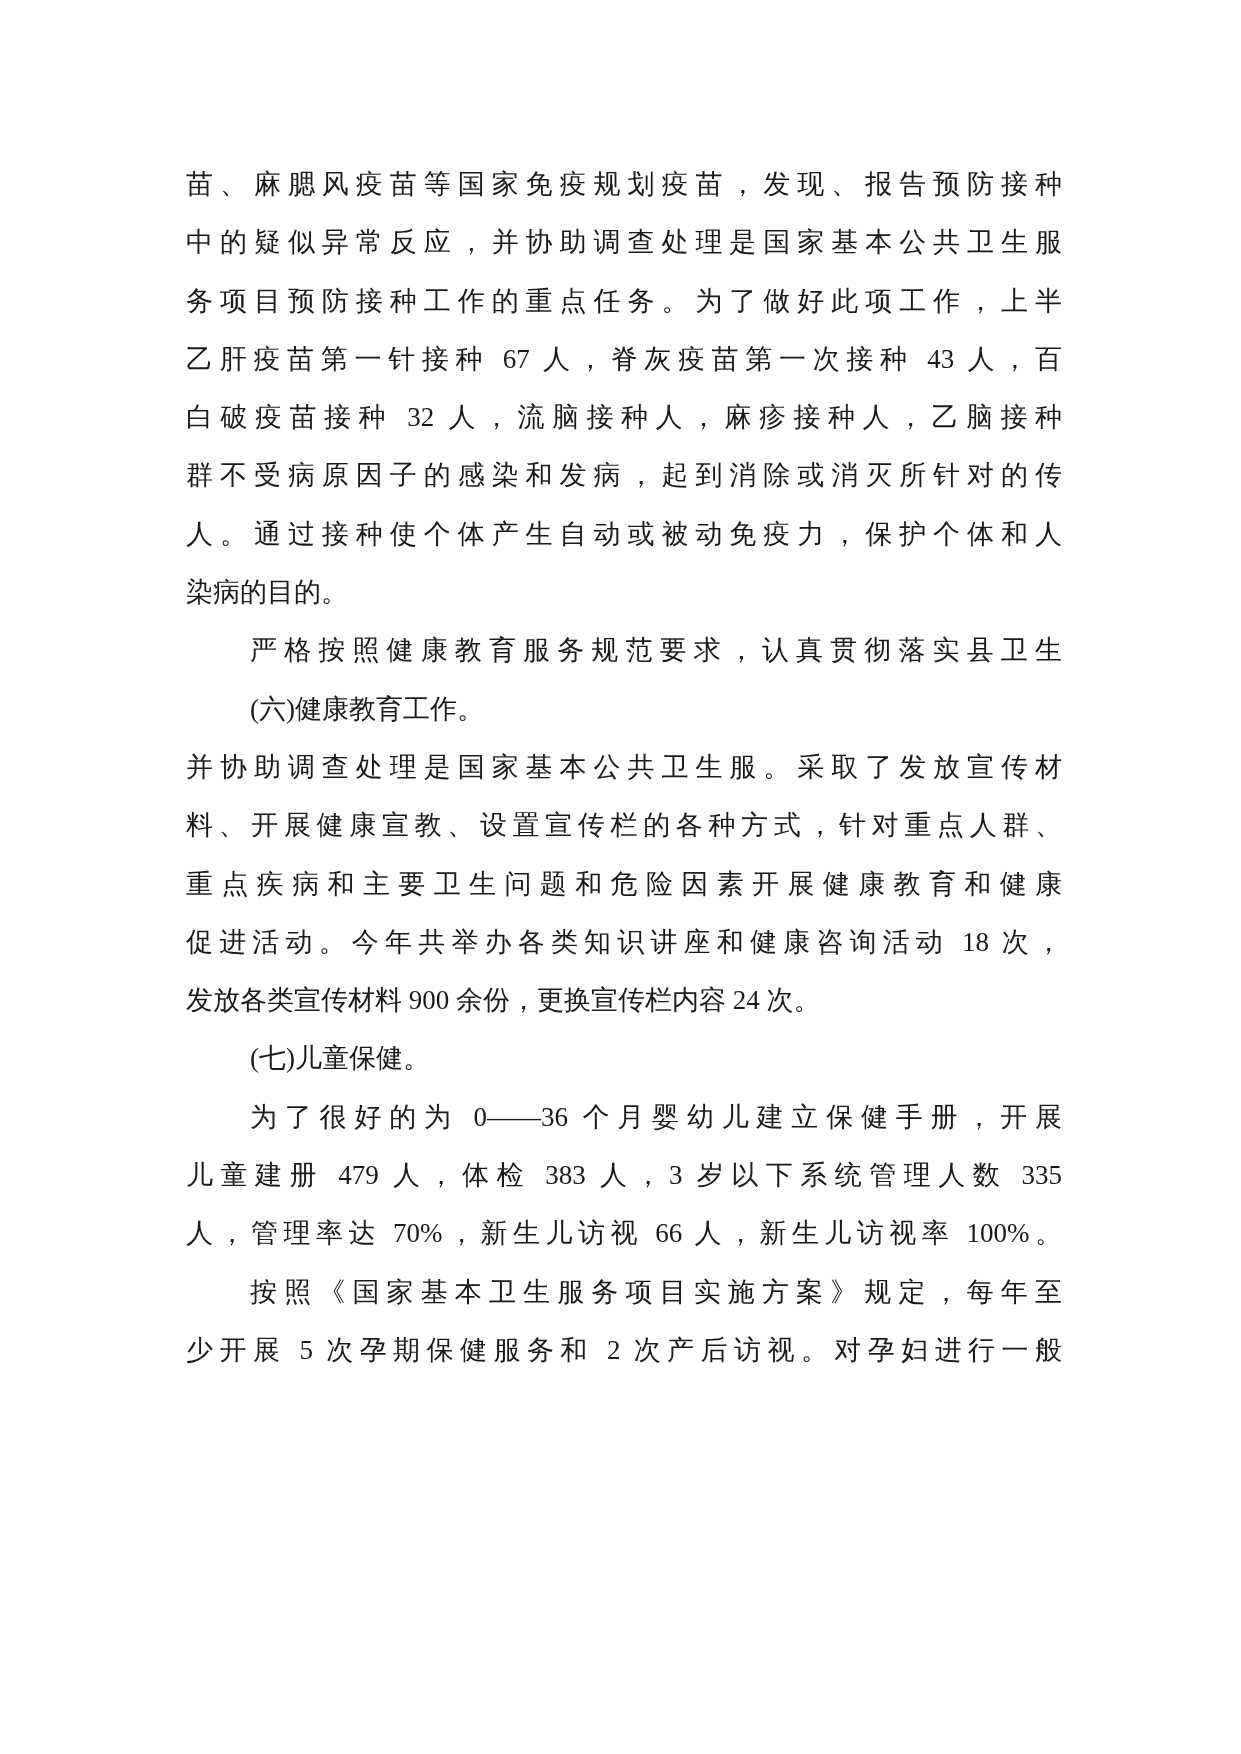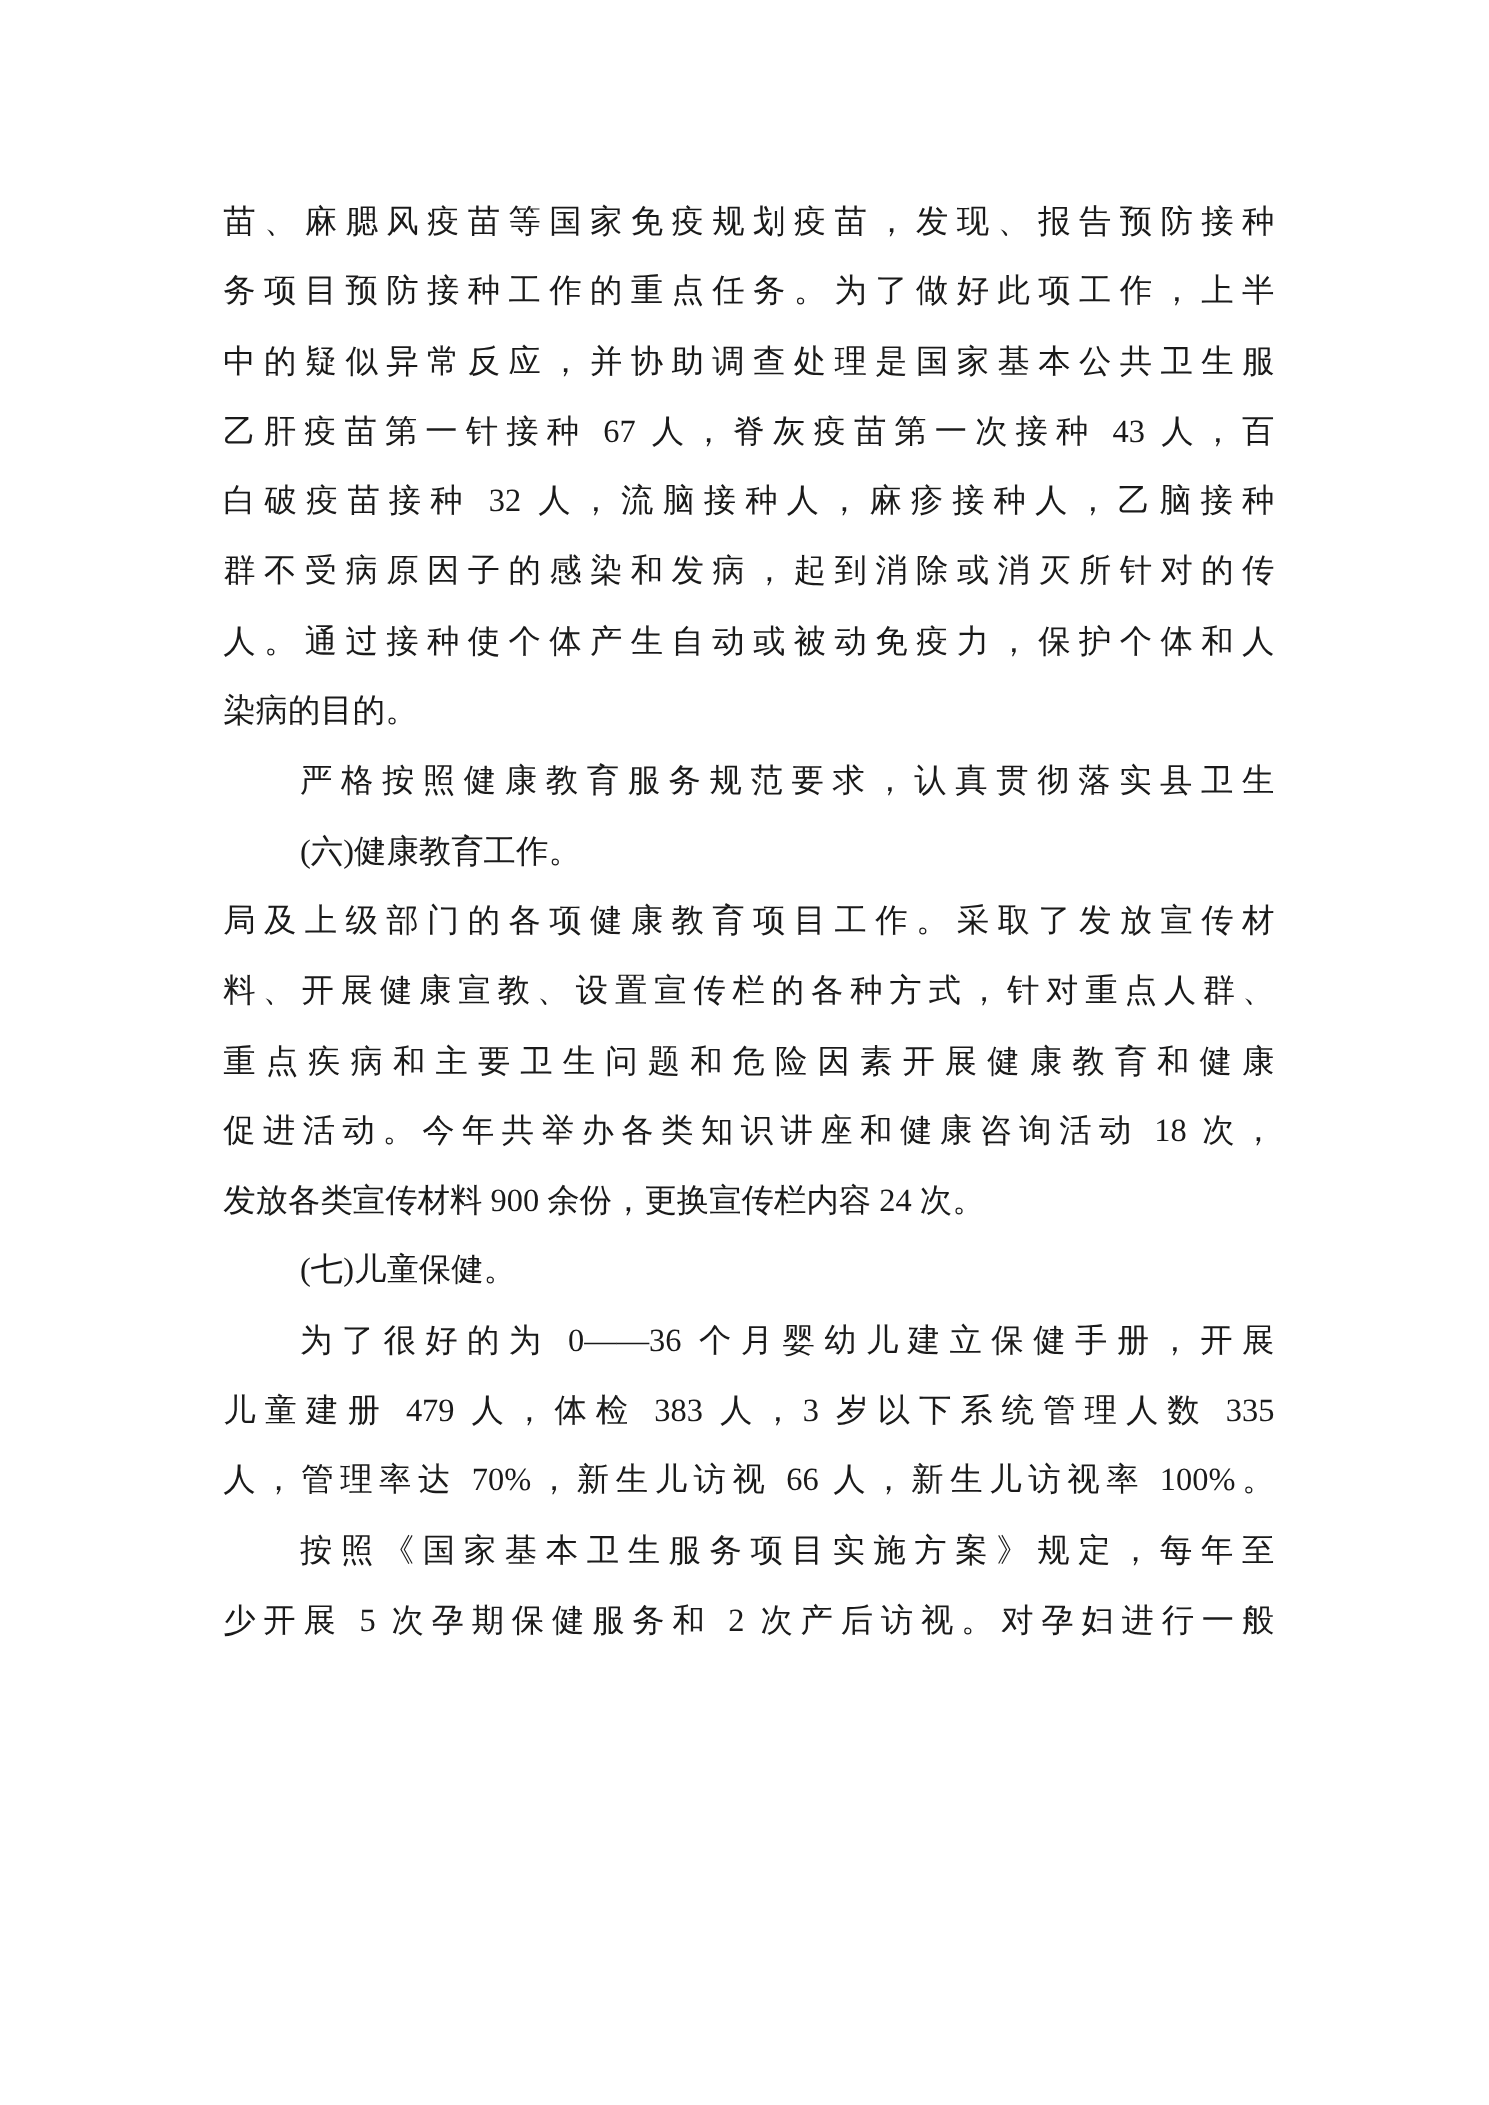--- a/index.html
+++ b/index.html
@@ -37,30 +37,30 @@
   }
   .line.indent {
     text-indent: 64px;
   }
 </style>
 </head>
 <body style="background: rgb(255, 255, 255);">
 
 <div id="doc" style="color: rgb(26, 26, 26);">
     <div class="line justify">苗、麻腮风疫苗等国家免疫规划疫苗，发现、报告预防接种</div>
+    <div class="line justify">中的疑似异常反应，并协助调查处理是国家基本公共卫生服</div>
     <div class="line justify">务项目预防接种工作的重点任务。为了做好此项工作，上半</div>
-    <div class="line justify">中的疑似异常反应，并协助调查处理是国家基本公共卫生服</div>
     <div class="line justify">乙肝疫苗第一针接种 67 人，脊灰疫苗第一次接种 43 人，百</div>
     <div class="line justify">白破疫苗接种 32 人，流脑接种人，麻疹接种人，乙脑接种</div>
     <div class="line justify">群不受病原因子的感染和发病，起到消除或消灭所针对的传</div>
     <div class="line justify">人。通过接种使个体产生自动或被动免疫力，保护个体和人</div>
     <div class="line left">染病的目的。</div>
     <div class="line justify indent">严格按照健康教育服务规范要求，认真贯彻落实县卫生</div>
     <div class="line left indent">(六)健康教育工作。</div>
-    <div class="line justify">局及上级部门的各项健康教育项目工作。采取了发放宣传材</div>
+    <div class="line justify">并协助调查处理是国家基本公共卫生服。采取了发放宣传材</div>
     <div class="line justify">料、开展健康宣教、设置宣传栏的各种方式，针对重点人群、</div>
     <div class="line justify">重点疾病和主要卫生问题和危险因素开展健康教育和健康</div>
     <div class="line justify">促进活动。今年共举办各类知识讲座和健康咨询活动 18 次，</div>
     <div class="line left">发放各类宣传材料 900 余份，更换宣传栏内容 24 次。</div>
     <div class="line left indent">(七)儿童保健。</div>
     <div class="line justify indent">为了很好的为 0——36 个月婴幼儿建立保健手册，开展</div>
     <div class="line justify">儿童建册 479 人，体检 383 人，3 岁以下系统管理人数 335</div>
     <div class="line justify">人，管理率达 70%，新生儿访视 66 人，新生儿访视率 100%。</div>
     <div class="line justify indent">按照《国家基本卫生服务项目实施方案》规定，每年至</div>
     <div class="line justify">少开展 5 次孕期保健服务和 2 次产后访视。对孕妇进行一般</div>

